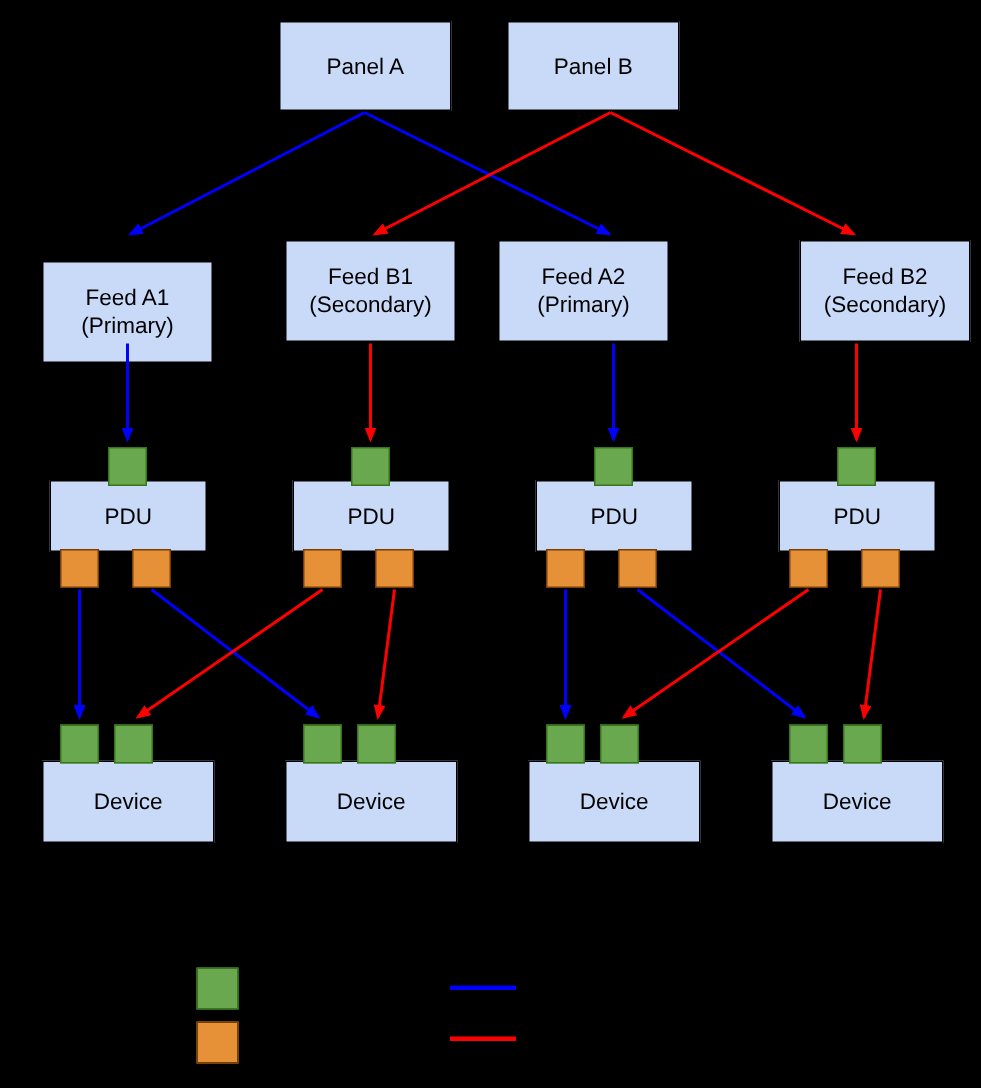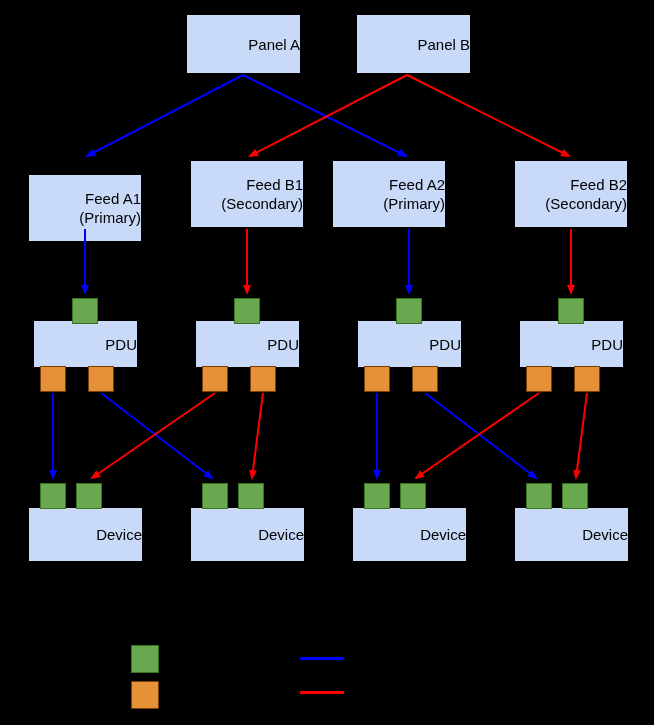--- a/index.html
+++ b/index.html
@@ -19,21 +19,21 @@
     pointer-events: none;
     z-index: 5;
   }
   .node {
     position: absolute;
     background: var(--node-fill, #c9daf8);
     border: 1px solid var(--node-border, #000);
     box-sizing: border-box;
     display: flex;
     flex-direction: column;
-    align-items: flex-end;
+    align-items: center;
     justify-content: center;
     color: var(--text, #000);
     font-size: 15px;
     line-height: 19px;
     z-index: 1;
     text-align: center;
   }
   .port {
     position: absolute;
     width: 26px;
@@ -95,37 +95,37 @@
       <line x1="263" y1="393" x2="252" y2="478" stroke="#ff0000" stroke-width="2" marker-end="url(#arrow-red)"></line>
       <line x1="377" y1="393" x2="377" y2="478" stroke="#0000ff" stroke-width="2" marker-end="url(#arrow-blue)"></line>
       <line x1="425" y1="393" x2="536" y2="478" stroke="#0000ff" stroke-width="2" marker-end="url(#arrow-blue)"></line>
       <line x1="539" y1="393" x2="416" y2="478" stroke="#ff0000" stroke-width="2" marker-end="url(#arrow-red)"></line>
       <line x1="587" y1="393" x2="576" y2="478" stroke="#ff0000" stroke-width="2" marker-end="url(#arrow-red)"></line>
     </svg>
 
   <div class="node" style="left:186px; top:14px; width:115px; height:60px">
     <span>Panel A</span>
   </div>
-  <div class="node" style="left:356px; top:14px; width:115px; height:60px">
+  <div class="node" style="left:338px; top:14px; width:115px; height:60px">
     <span>Panel B</span>
   </div>
 
   <div class="node" style="left:28px; top:174px; width:114px; height:68px">
     <span>Feed A1</span>
     <span>(Primary)</span>
   </div>
   <div class="node" style="left:190px; top:160px; width:114px; height:68px">
     <span>Feed B1</span>
     <span>(Secondary)</span>
   </div>
   <div class="node" style="left:332px; top:160px; width:114px; height:68px">
     <span>Feed A2</span>
     <span>(Primary)</span>
   </div>
-  <div class="node" style="left:514px; top:160px; width:114px; height:68px">
+  <div class="node" style="left:533px; top:160px; width:114px; height:68px">
     <span>Feed B2</span>
     <span>(Secondary)</span>
   </div>
 
   <div class="node" style="left:33px; top:320px; width:105px; height:48px">
     <span>PDU</span>
   </div>
   <div class="node" style="left:195px; top:320px; width:105px; height:48px">
     <span>PDU</span>
   </div>

